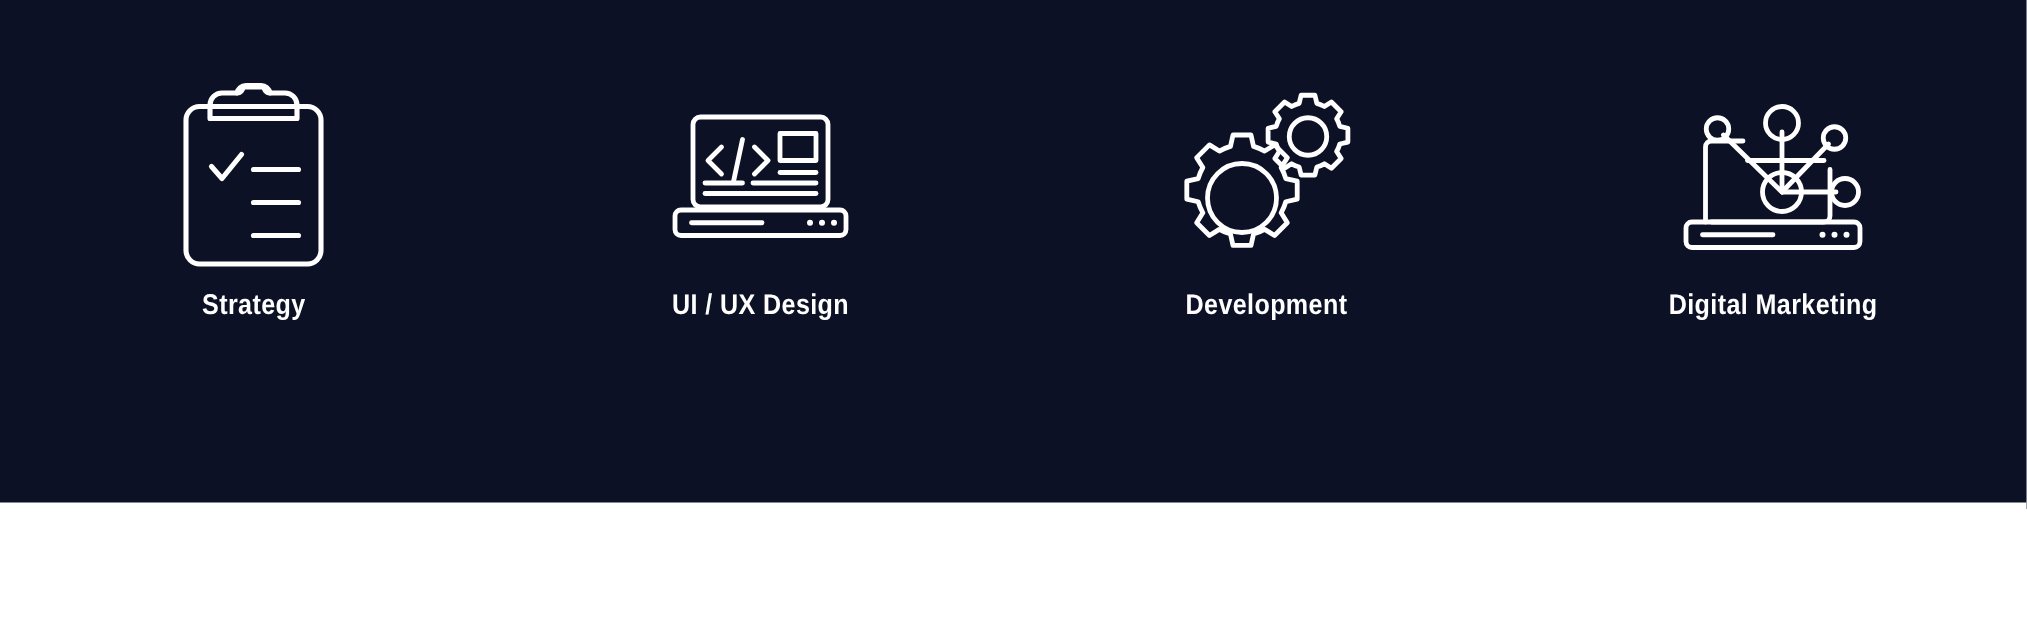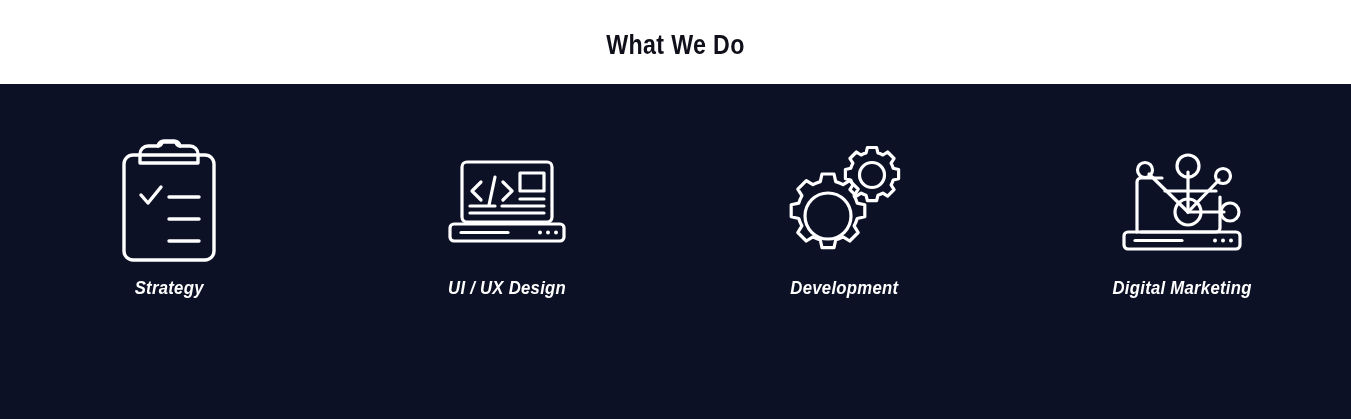--- a/index.html
+++ b/index.html
@@ -52,21 +52,20 @@
     background: #0d1126;
     box-sizing: border-box;
   }
 
   .services-grid {
     display: grid;
     grid-template-columns: repeat(4, 1fr);
     width: 1351px;
     padding-top: 62px;
     box-sizing: border-box;
-    font-style: italic;
   }
 
   .service-card {
     display: flex;
     flex-direction: column;
     align-items: center;
     justify-content: flex-start;
   }
 
   .service-icon {
@@ -93,23 +92,20 @@
     white-space: nowrap;
     transform: scaleX(0.88);
     transform-origin: center;
   }
 </style>
 </head>
 <body>
 
 <div class="page">
 
-  <div class="header-band">
-    <div class="section-title">What We Do</div>
-  </div>
 
   <div class="services-band">
     <div class="services-grid">
 
       <div class="service-card">
         <div class="service-icon">
           <svg width="96" height="122" viewBox="0 0 96 122" fill="none" stroke="#ffffff" stroke-width="3.4" stroke-linecap="round" stroke-linejoin="round">
 
             <rect x="3" y="14" width="90" height="105" rx="9"></rect>
 

